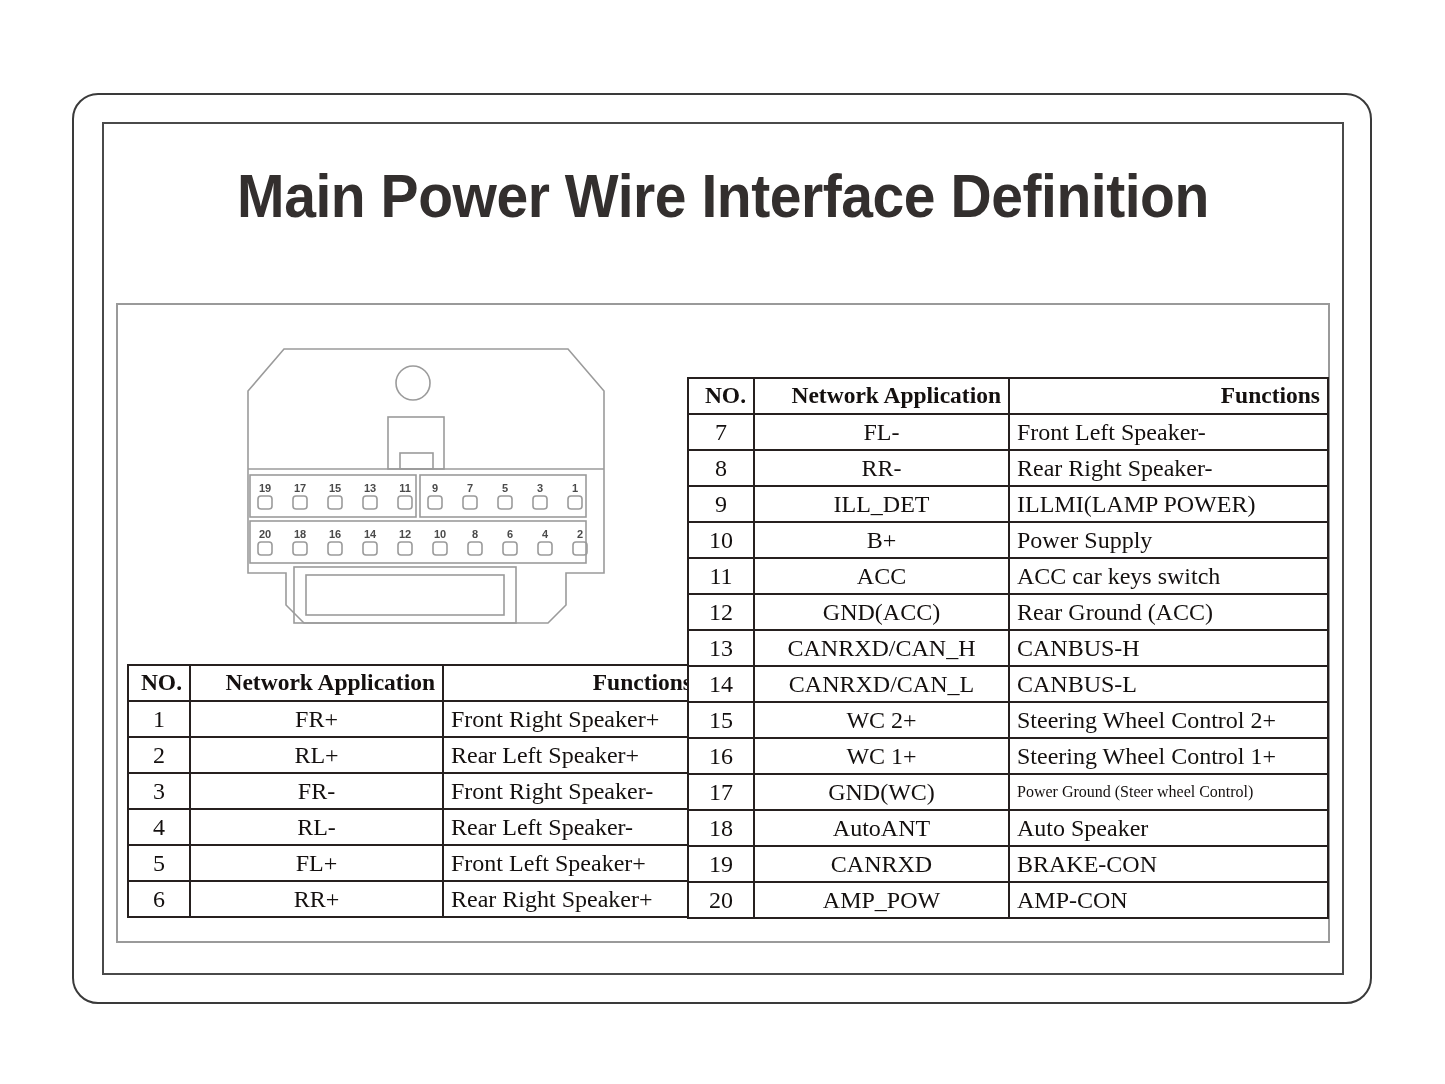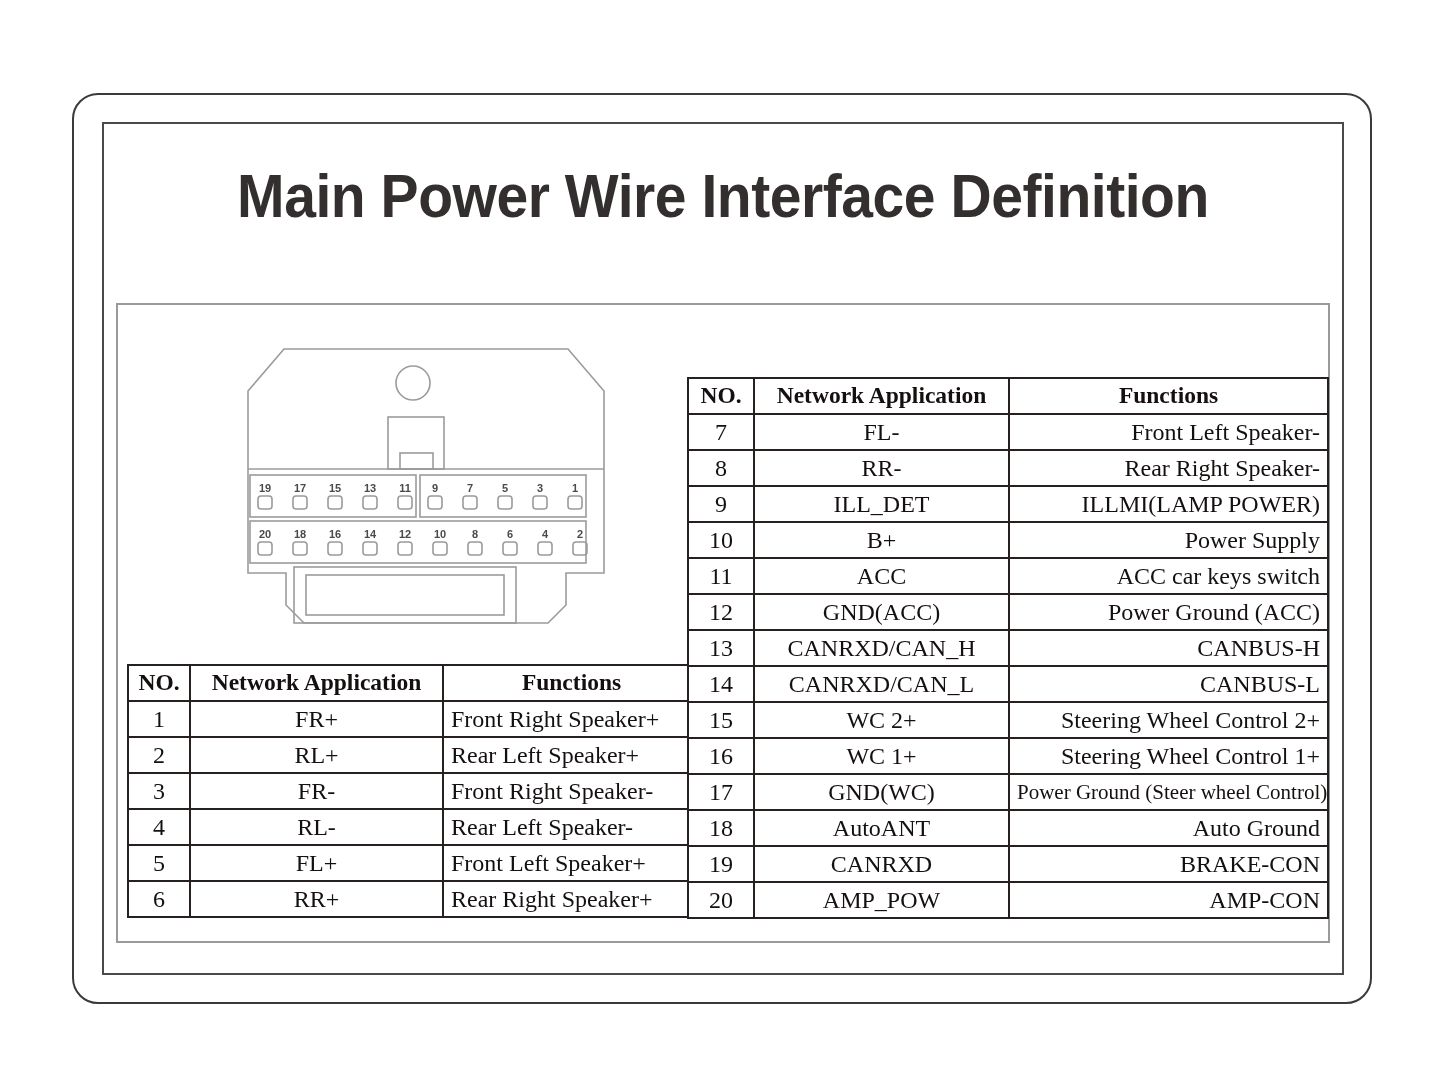--- a/index.html
+++ b/index.html
@@ -103,40 +103,40 @@
     font-family: "Liberation Serif", "DejaVu Serif", serif;
     font-size: 24px;
     line-height: 1;
     height: 36px;
     box-sizing: border-box;
     overflow: hidden;
     white-space: nowrap;
   }
   table.pin-table th {
     font-weight: bold;
-    text-align: center;
+    text-align: right;
     font-size: 23.5px;
   }
   td.col-no { text-align: center; }
   td.col-app { text-align: center; }
 
   
   #table-left {
     left: 9px; top: 359px;
     width: 572px;
   }
   #table-left td.col-fn { text-align: left; }
 
   
   #table-right {
     left: 569px; top: 72px;
     width: 640px;
   }
-  #table-right td.col-fn { text-align: right; }
-  #table-right td.col-fn.fn-small { font-size: 21px; }
+  #table-right td.col-fn { text-align: left; }
+  #table-right td.col-fn.fn-small { font-size: 16px; }
 </style>
 </head>
 <body>
 
 <div id="outer-frame"></div>
 <div id="inner-frame"></div>
 
 <div id="page-title">Main Power Wire Interface Definition</div>
 
 <div id="content-panel">
@@ -296,21 +296,21 @@
           <td class="col-fn">Power Supply</td>
         </tr>
         <tr>
           <td class="col-no">11</td>
           <td class="col-app">ACC</td>
           <td class="col-fn">ACC car keys switch</td>
         </tr>
         <tr>
           <td class="col-no">12</td>
           <td class="col-app">GND(ACC)</td>
-          <td class="col-fn">Power Ground (ACC)</td>
+          <td class="col-fn">Rear Ground (ACC)</td>
         </tr>
         <tr>
           <td class="col-no">13</td>
           <td class="col-app">CANRXD/CAN_H</td>
           <td class="col-fn">CANBUS-H</td>
         </tr>
         <tr>
           <td class="col-no">14</td>
           <td class="col-app">CANRXD/CAN_L</td>
           <td class="col-fn">CANBUS-L</td>
@@ -326,21 +326,21 @@
           <td class="col-fn">Steering Wheel Control 1+</td>
         </tr>
         <tr>
           <td class="col-no">17</td>
           <td class="col-app">GND(WC)</td>
           <td class="col-fn fn-small">Power Ground (Steer wheel Control)</td>
         </tr>
         <tr>
           <td class="col-no">18</td>
           <td class="col-app">AutoANT</td>
-          <td class="col-fn">Auto Ground</td>
+          <td class="col-fn">Auto Speaker</td>
         </tr>
         <tr>
           <td class="col-no">19</td>
           <td class="col-app">CANRXD</td>
           <td class="col-fn">BRAKE-CON</td>
         </tr>
         <tr>
           <td class="col-no">20</td>
           <td class="col-app">AMP_POW</td>
           <td class="col-fn">AMP-CON</td>

